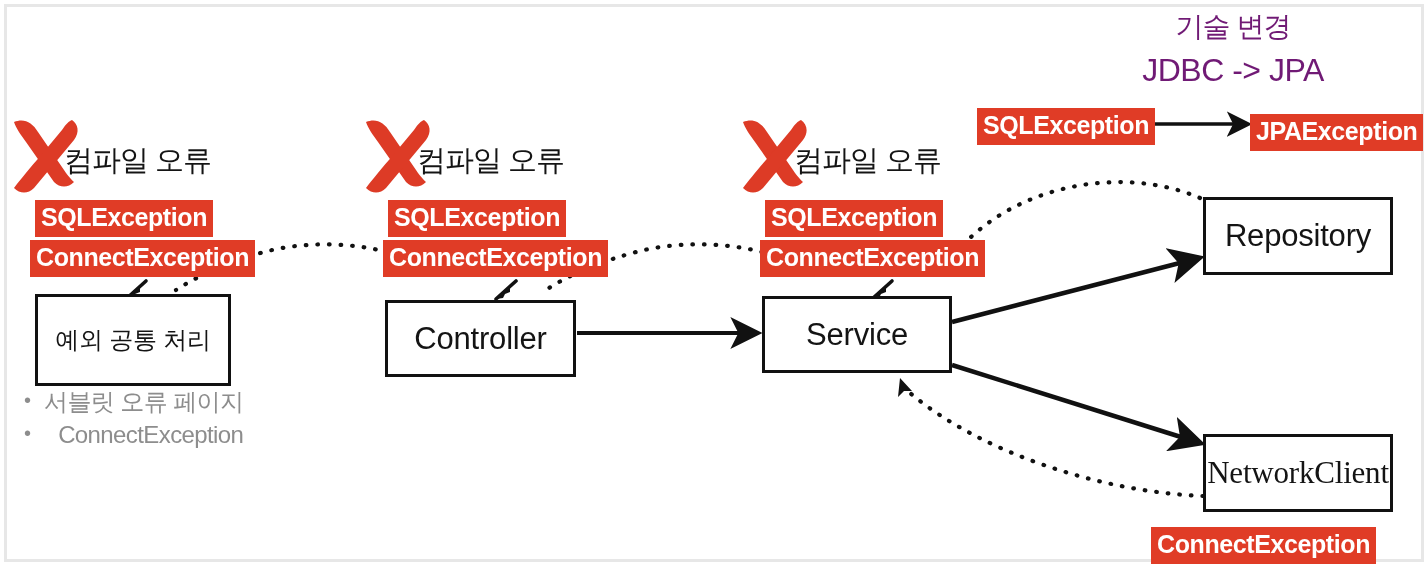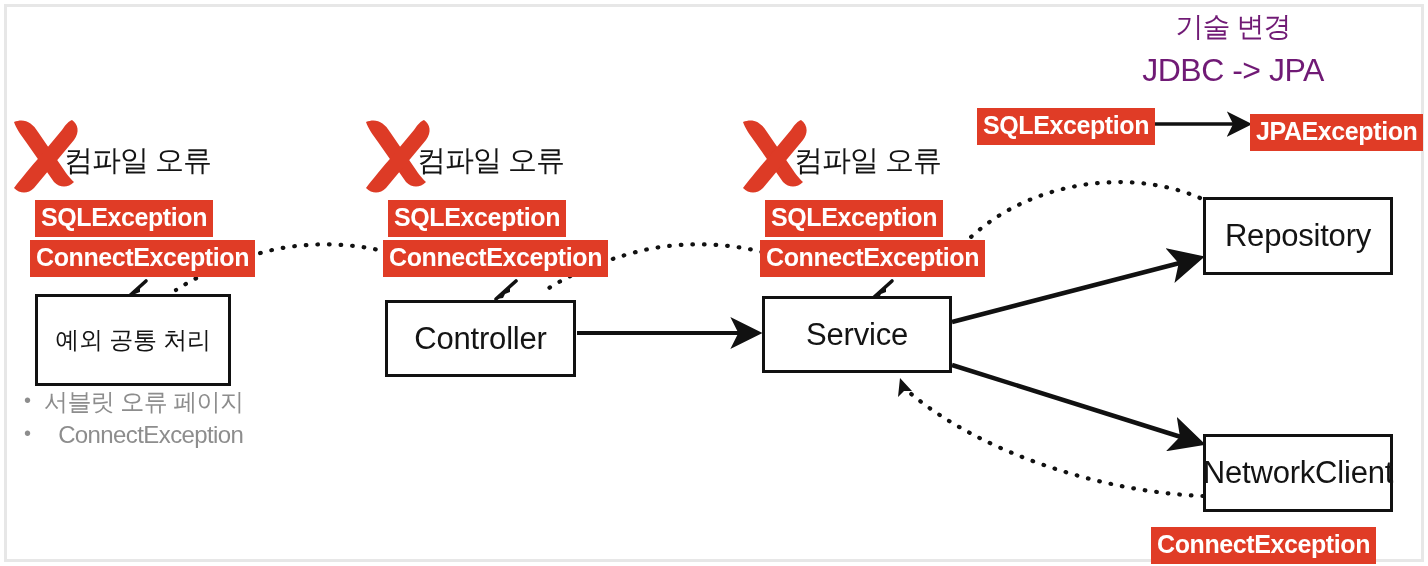--- a/index.html
+++ b/index.html
@@ -194,21 +194,21 @@
   </div>
 
   <div class="node" style="left:762px; top:296px; width:190px; height:77px;text-align:center;">
     <span>Service</span>
   </div>
 
   <div class="node" style="left:1203px; top:197px; width:190px; height:78px;">
     <span>Repository</span>
   </div>
 
-  <div class="node" style="left:1203px; top:434px; width:190px; height:78px;">
+  <div class="node" style="left:1203px; top:434px; width:190px; height:78px;font-family:Liberation Serif, serif;">
     <span>NetworkClient</span>
   </div>
 
   <div class="chip" style="left:1151px; top:527px;">ConnectException</div>
 
   <ul id="bullets">
     <li>서블릿 오류 페이지</li>
     <li>ConnectException</li>
   </ul>
 </div>

